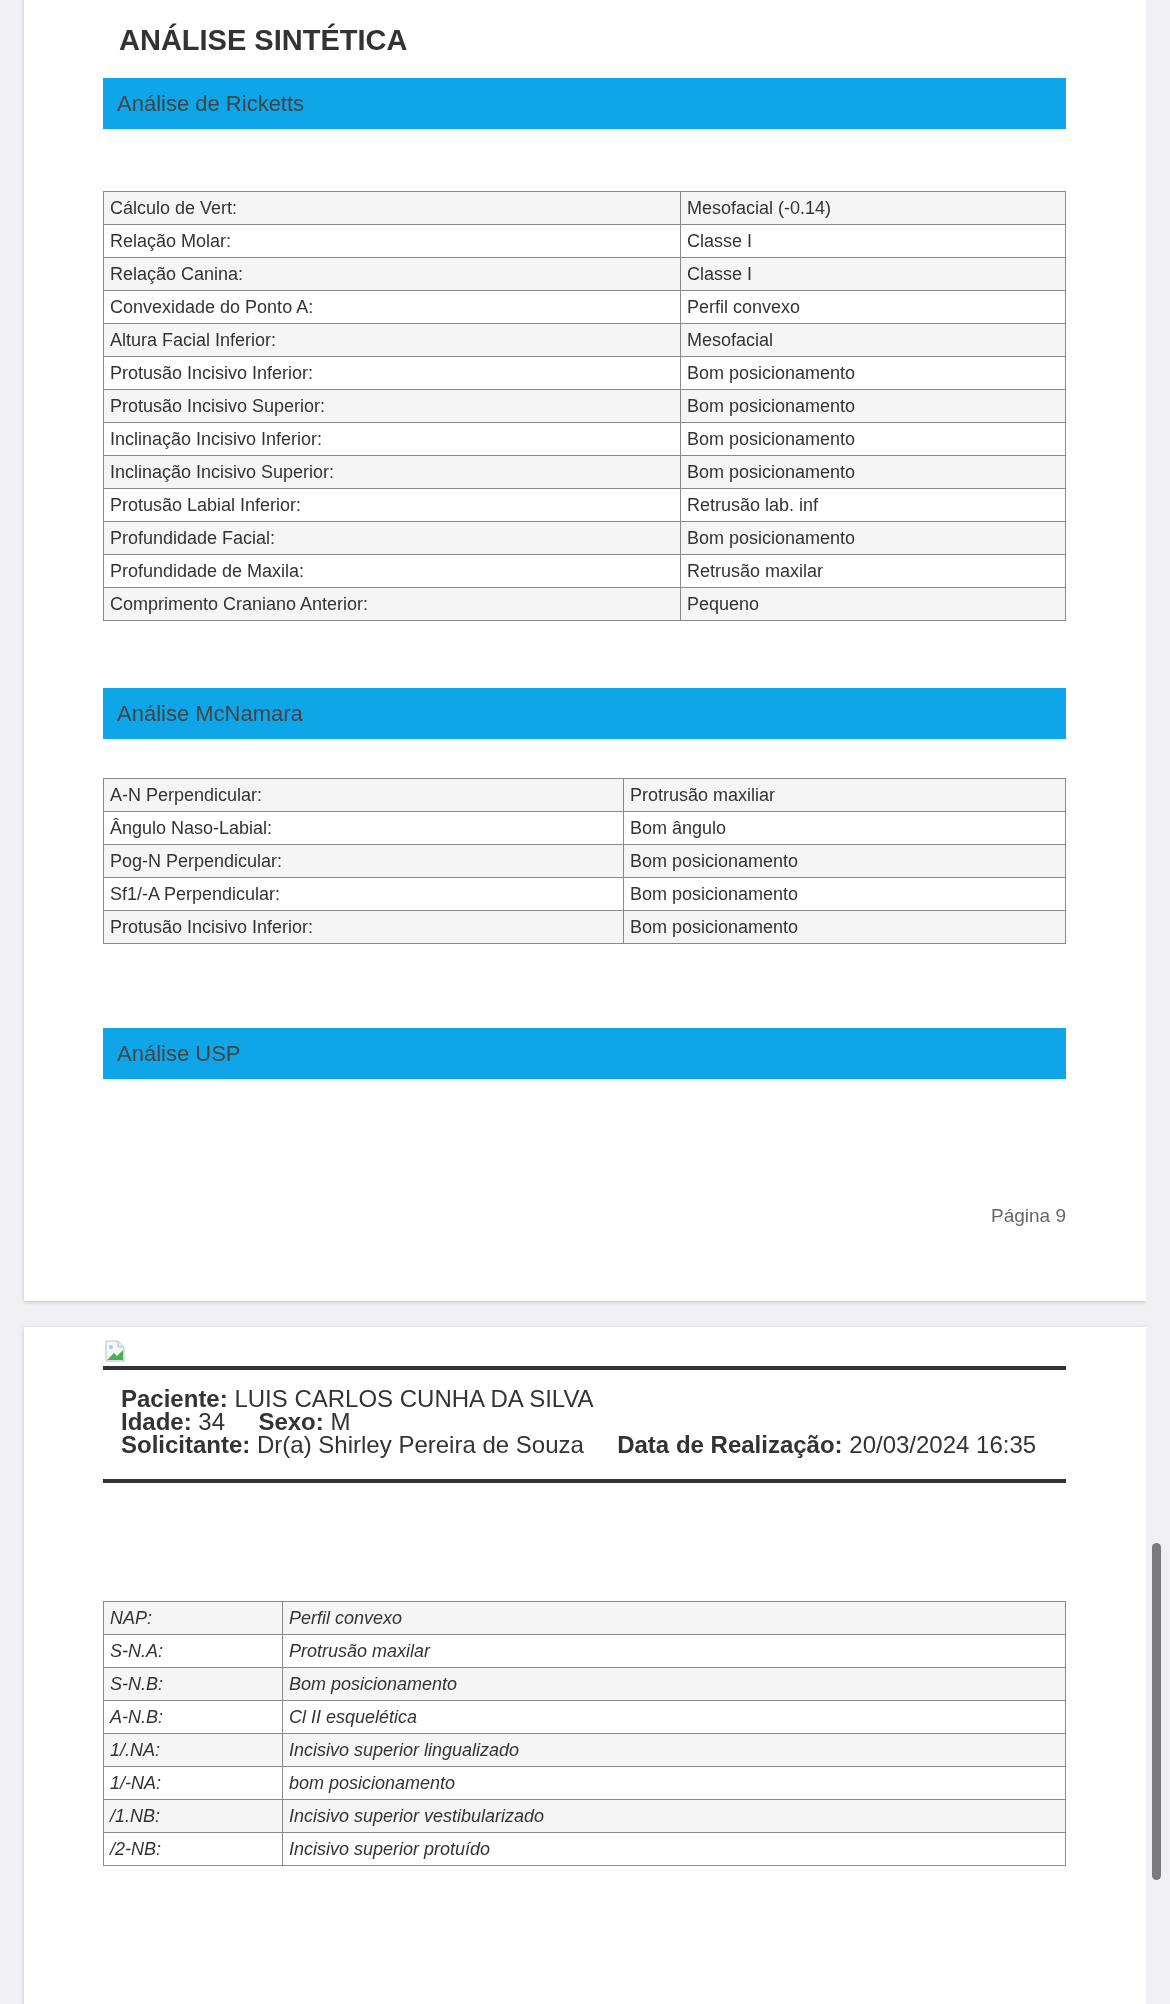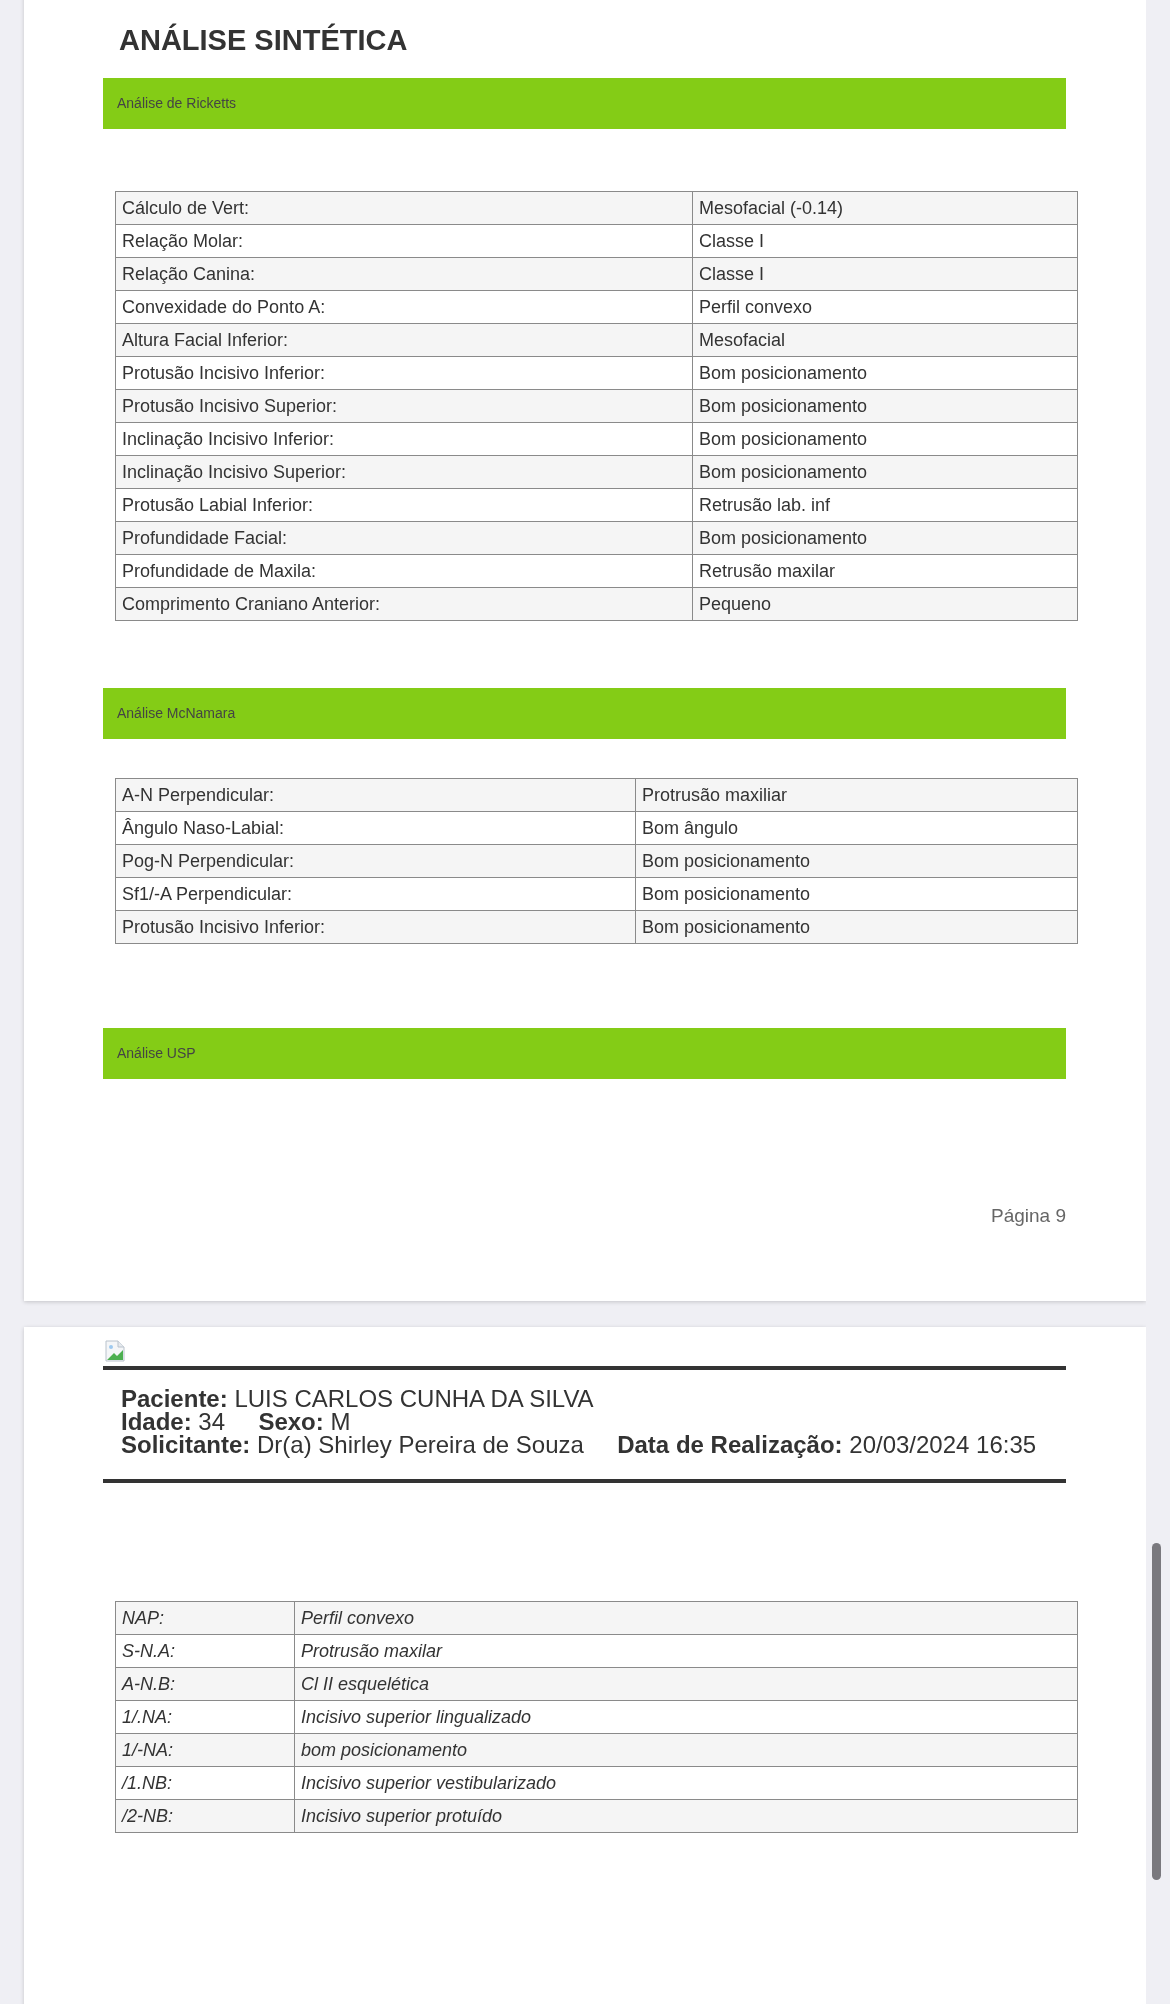--- a/index.html
+++ b/index.html
@@ -15,26 +15,26 @@
     box-shadow: 0 1px 4px rgba(0,0,0,0.18);
   }
   #page1 { top: -10px; height: 1311px; }
   #page2 { top: 1327px; height: 700px; }
   .doc-title {
     position: absolute; left: 79px; top: 18px; margin: 16px;
     font-size: 29px; font-weight: bold; color: #333; letter-spacing: 0px;
   }
   .section-header {
     position: absolute; left: 79px; width: 963px; height: 51px;
-    background: #84cc16; box-sizing: border-box; padding-left: 14px;
-    line-height: 51px; font-size: 14px; color: #444;
+    background: #0ea5e9; box-sizing: border-box; padding-left: 14px;
+    line-height: 51px; font-size: 22px; color: #444;
   }
   table.kv {
     position: absolute; left: 79px; width: 963px;
-    border-collapse: collapse; font-size: 18px; color: #333; margin-left: 12px;
+    border-collapse: collapse; font-size: 18px; color: #333;
   }
   table.kv td {
     border: 1.5px solid #8a8a8a; height: 33px; padding: 0 6px;
     box-sizing: border-box; vertical-align: middle; white-space: nowrap;
   }
   table.kv tr:nth-child(odd) td { background: #f5f5f5; }
   table.kv tr:nth-child(even) td { background: #fff; }
   .page-number {
     position: absolute; right: 80px; top: 1215px; font-size: 19px; color: #666;
   }
@@ -200,20 +200,24 @@
     <tbody id="usp-body">
         <tr>
           <td>NAP:</td>
           <td>Perfil convexo</td>
         </tr>
         <tr>
           <td>S-N.A:</td>
           <td>Protrusão maxilar</td>
         </tr>
         <tr>
+          <td>S-N.B:</td>
+          <td>Bom posicionamento</td>
+        </tr>
+        <tr>
           <td>A-N.B:</td>
           <td>Cl II esquelética</td>
         </tr>
         <tr>
           <td>1/.NA:</td>
           <td>Incisivo superior lingualizado</td>
         </tr>
         <tr>
           <td>1/-NA:</td>
           <td>bom posicionamento</td>

